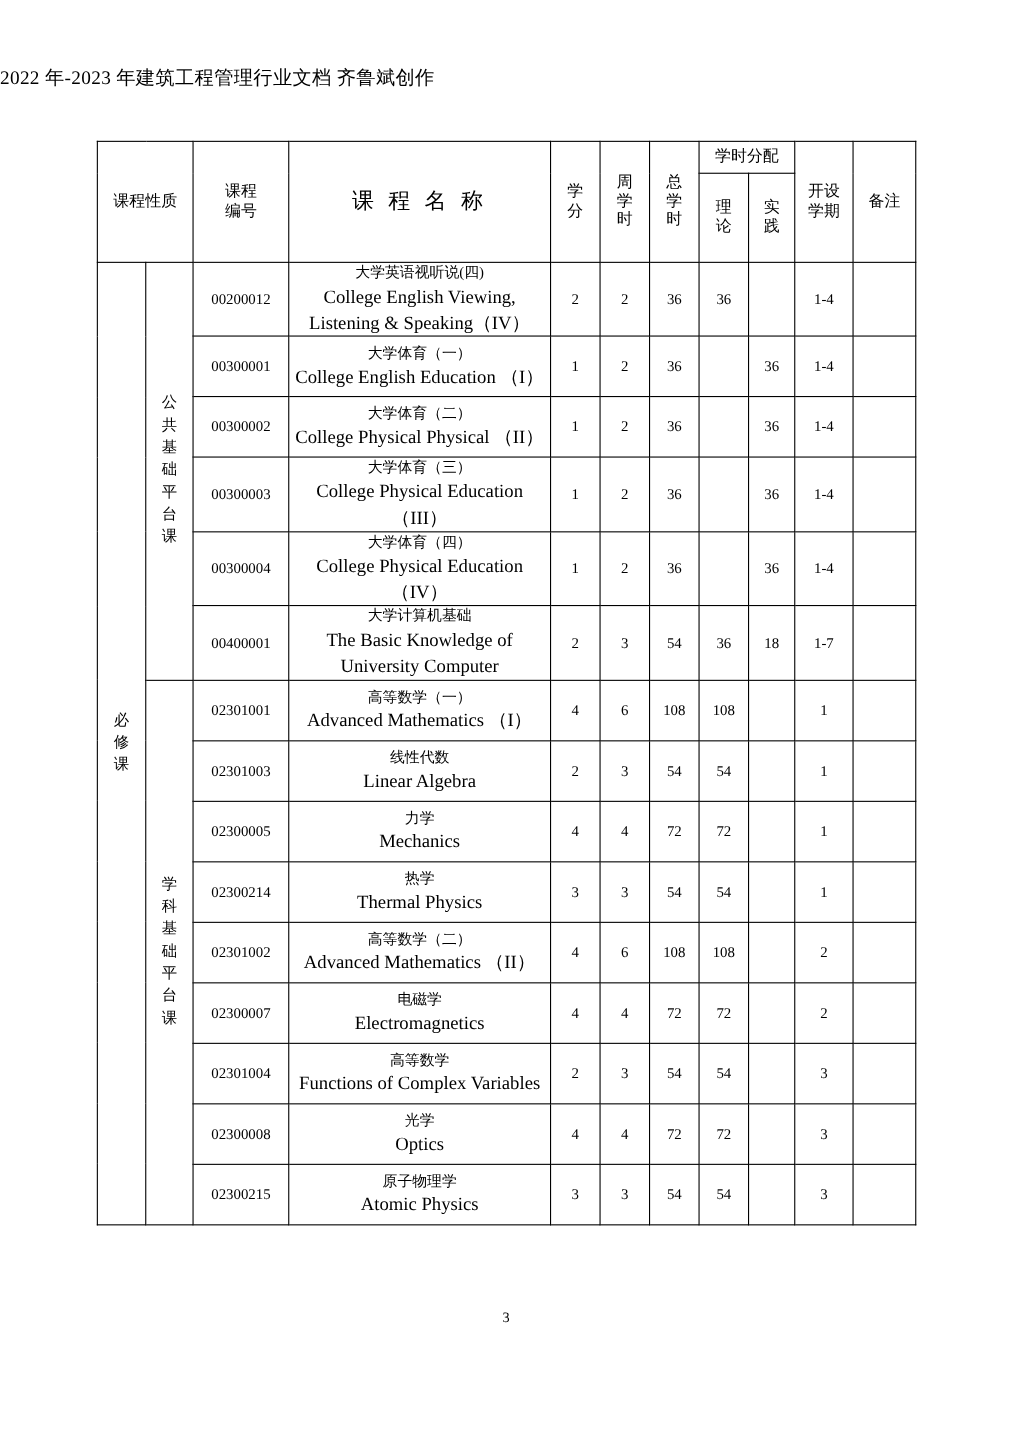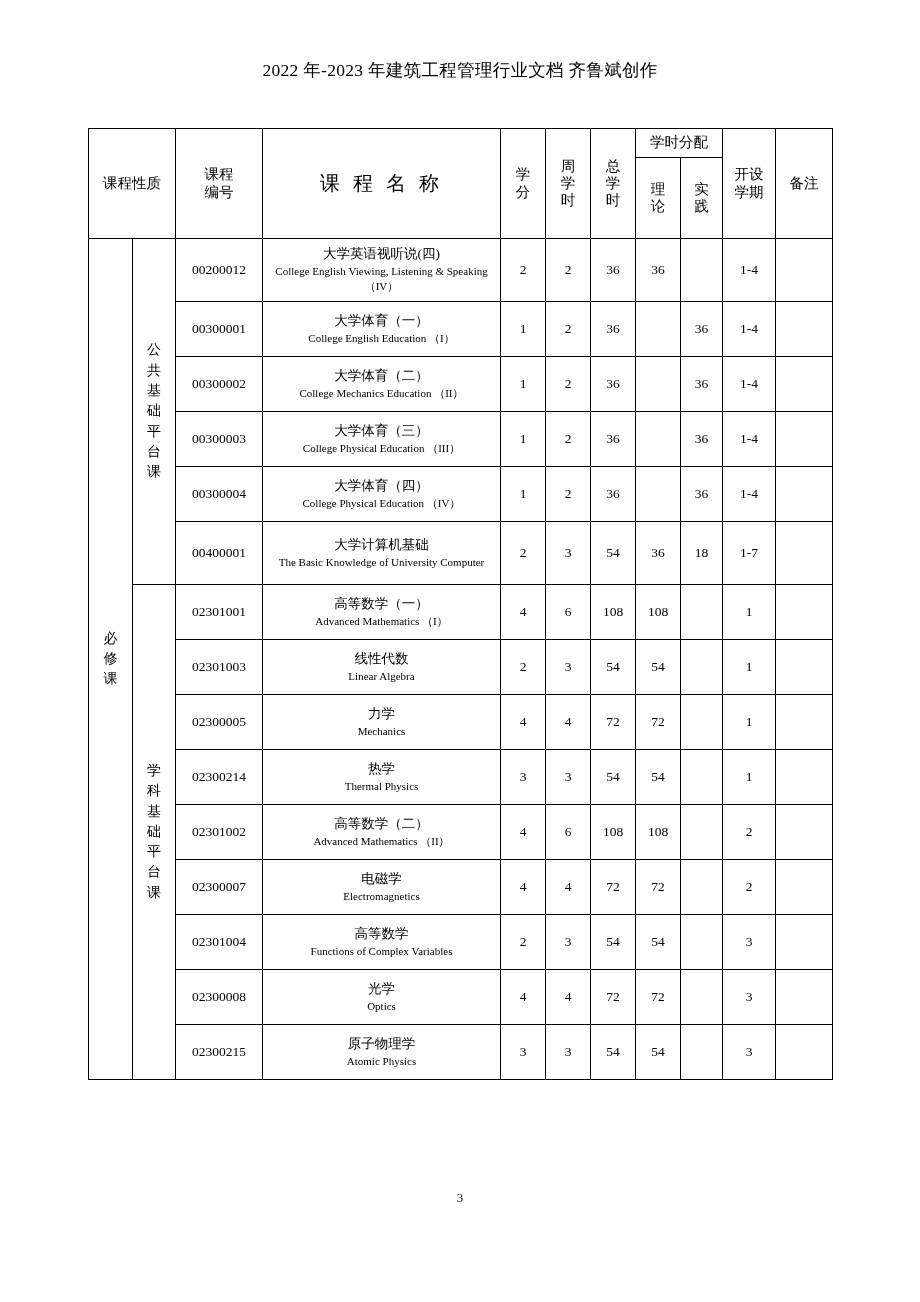--- a/index.html
+++ b/index.html
@@ -20,21 +20,20 @@
     left: 0;
     top: 0;
     width: 920px;
     height: 1302px;
   }
   .doc-header {
     position: absolute;
     left: 0;
     top: 58px;
     width: 920px;
-    text-align: center;
     font-size: 17.5px;
     letter-spacing: 0.3px;
     white-space: nowrap;
   }
   .table-wrap {
     position: absolute;
     left: 88px;
     top: 128px;
     width: 744px;
   }
@@ -84,21 +83,21 @@
     line-height: 1.45;
     letter-spacing: 0px;
   }
   .vert-label span {
     display: block;
   }
   .course-name {
     padding: 5px 4px;
   }
   .cn { display: block; font-size: 13.5px; line-height: 1.4; }
-  .en { display: block; font-size: 11px; line-height: 1.4; }
+  .en { display: block; font-size: 17px; line-height: 1.4; }
   .row-tall td { height: 54px; }
   .row-xtall td { height: 62px; }
   .page-number {
     position: absolute;
     left: 0;
     top: 1190px;
     width: 920px;
     text-align: center;
     font-size: 13px;
   }
@@ -215,21 +214,21 @@
             <td>36</td>
             <td></td>
             <td>36</td>
             <td>1-4</td>
             <td></td>
           </tr>
           <tr class="row-tall">
             <td>00300002</td>
             <td class="course-name">
               <span class="cn">大学体育（二）</span>
-              <span class="en">College Mechanics Education （II）</span>
+              <span class="en">College Physical Physical （II）</span>
             </td>
             <td>1</td>
             <td>2</td>
             <td>36</td>
             <td></td>
             <td>36</td>
             <td>1-4</td>
             <td></td>
           </tr>
           <tr class="row-tall">

